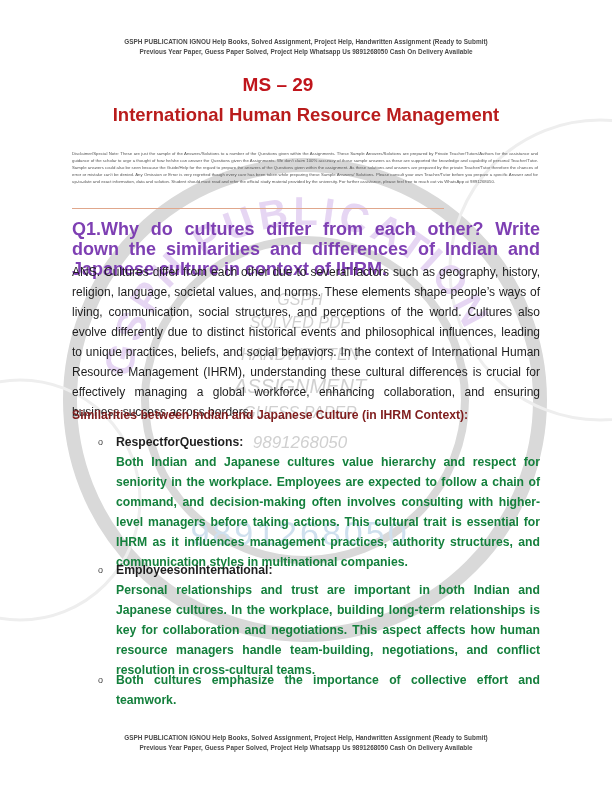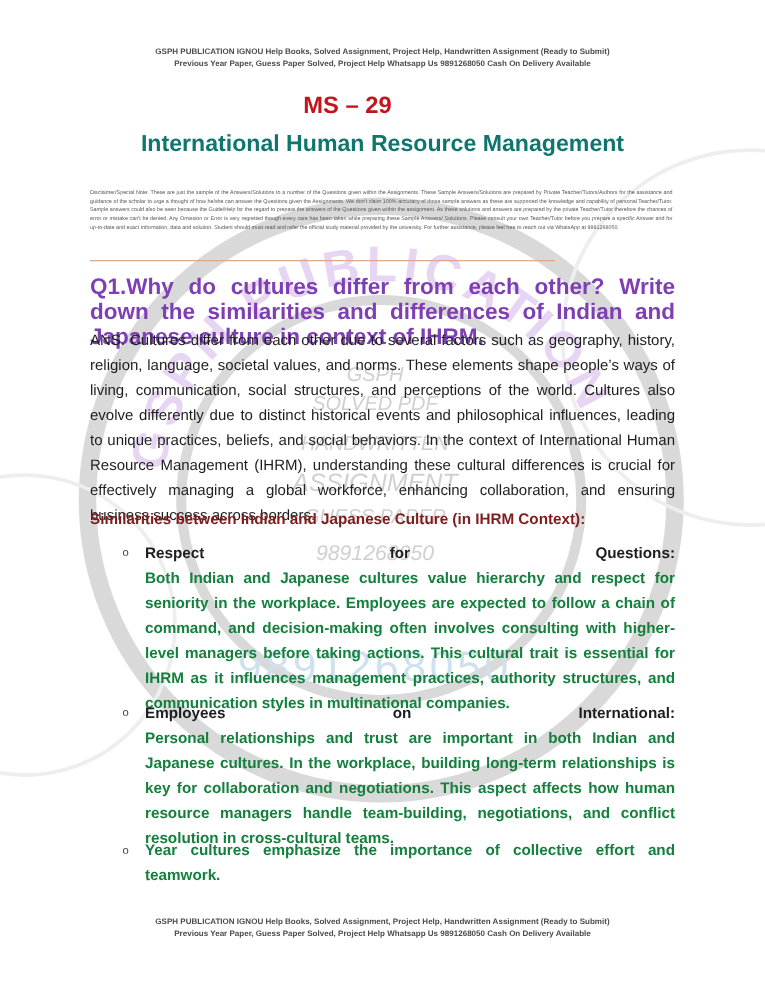--- a/index.html
+++ b/index.html
@@ -15,21 +15,21 @@
     letter-spacing: 0.02px;
   }
   .hdr.top { top: 37px; }
   .hdr.bottom { top: 733px; }
   .code {
     position: absolute; top: 74px; left: 0; width: 556px; text-align: center;
     font-size: 19px; font-weight: bold; color: #c0151c;
   }
   .title {
     position: absolute; top: 104px; left: 0; width: 612px; text-align: center;
-    font-size: 18.5px; font-weight: bold; color: #0f766e;
+    font-size: 18.5px; font-weight: bold; color: #b91c1c;
   }
   .disclaimer {
     position: absolute; top: 150px; left: 72px; width: 466px;
     font-size: 4.3px; line-height: 7.1px; color: #555; text-align: justify;
   }
   .sep {
     position: absolute; top: 208px; left: 72px; width: 372px; height: 0;
     border-top: 0.8px solid #e0a78c;
   }
   .question {
@@ -43,21 +43,21 @@
   }
   .subhead {
     position: absolute; top: 408px; left: 72px; width: 468px;
     font-size: 12.2px; font-weight: bold; color: #7f1d1d;
   }
   .item { position: absolute; left: 100px; width: 440px; }
   .item .bullet {
     position: absolute; left: -2px; top: 0; font-size: 9px; color: #444; line-height: 20px;
   }
   .item .head {
-    margin-left: 16px; display: flex; justify-content: space-between;
+    margin-left: 16px; display: flex; justify-content: flex-start;
     font-size: 12.2px; font-weight: bold; color: #1e1e1e; line-height: 20px;
   }
   .item .body {
     margin-left: 16px; font-size: 12.2px; line-height: 20px; color: #15803d;
     text-align: justify;
     font-weight: bold;
   }
   .item1 { top: 432px; }
   .item2 { top: 560px; }
   .item3 { top: 670px; }
@@ -121,20 +121,20 @@
     <div class="head">
       <span>Employees</span>
       <span>on</span>
       <span>International:</span>
     </div>
     <div class="body">Personal relationships and trust are important in both Indian and Japanese cultures. In the workplace, building long-term relationships is key for collaboration and negotiations. This aspect affects how human resource managers handle team-building, negotiations, and conflict resolution in cross-cultural teams.</div>
   </div>
 
   <div class="item item3">
     <span class="bullet">o</span>
-    <div class="body">Year cultures emphasize the importance of collective effort and teamwork.</div>
+    <div class="body">Both cultures emphasize the importance of collective effort and teamwork.</div>
   </div>
 
   <div class="hdr bottom">
     <div>GSPH PUBLICATION IGNOU Help Books, Solved Assignment, Project Help, Handwritten Assignment (Ready to Submit)</div>
     <div>Previous Year Paper, Guess Paper Solved, Project Help Whatsapp Us 9891268050 Cash On Delivery Available</div>
   </div>
 </div>
 
 </body></html>

